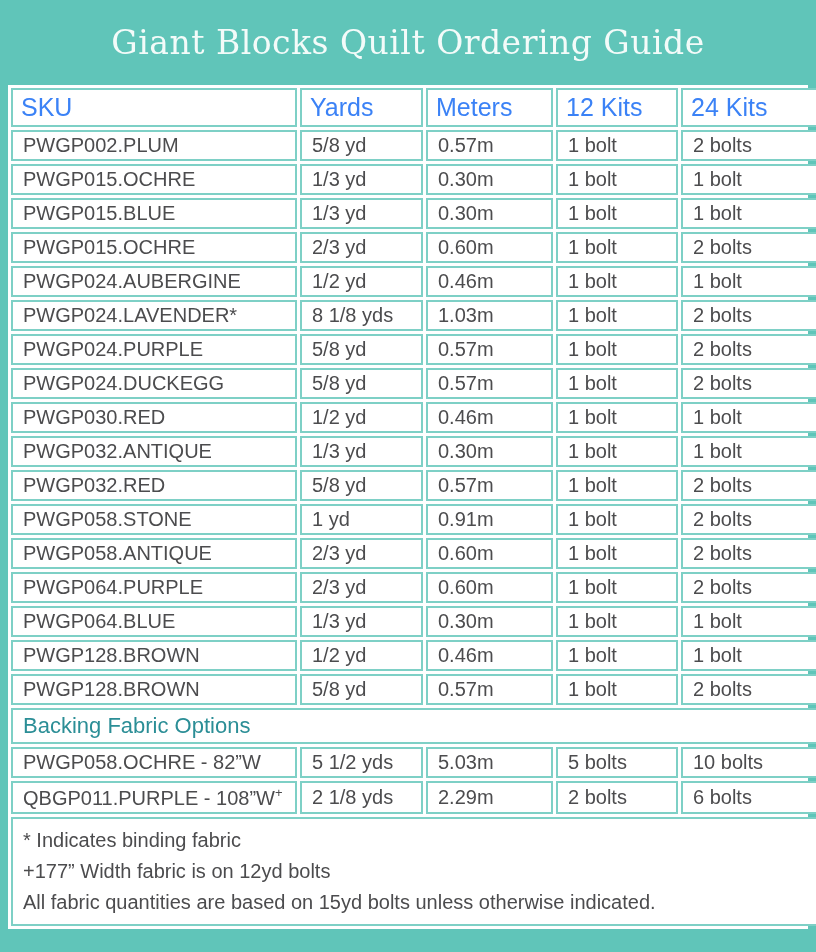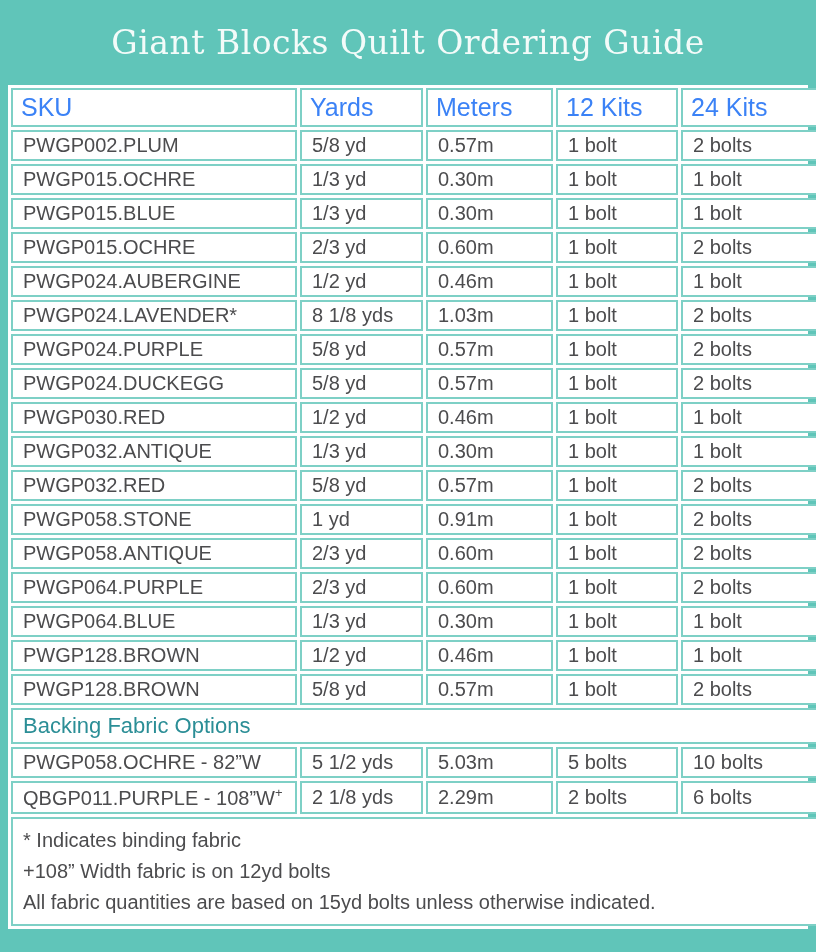--- a/index.html
+++ b/index.html
@@ -235,21 +235,21 @@
     <td class="cell">2 1/8 yds</td>
     <td class="cell">2.29m</td>
     <td class="cell">2 bolts</td>
     <td class="cell">6 bolts</td>
   </tr>
         </tbody>
       <tbody>
         <tr>
           <td class="notes" colspan="5">
             <div class="note-line">* Indicates binding fabric</div>
-            <div class="note-line">+108” Width fabric is on 12yd bolts</div>
+            <div class="note-line">+177” Width fabric is on 12yd bolts</div>
             <div class="note-line">All fabric quantities are based on 15yd bolts unless otherwise indicated.</div>
           </td>
         </tr>
       </tbody>
     </table>
   </div>
 
 </div>
 
 </body></html>

